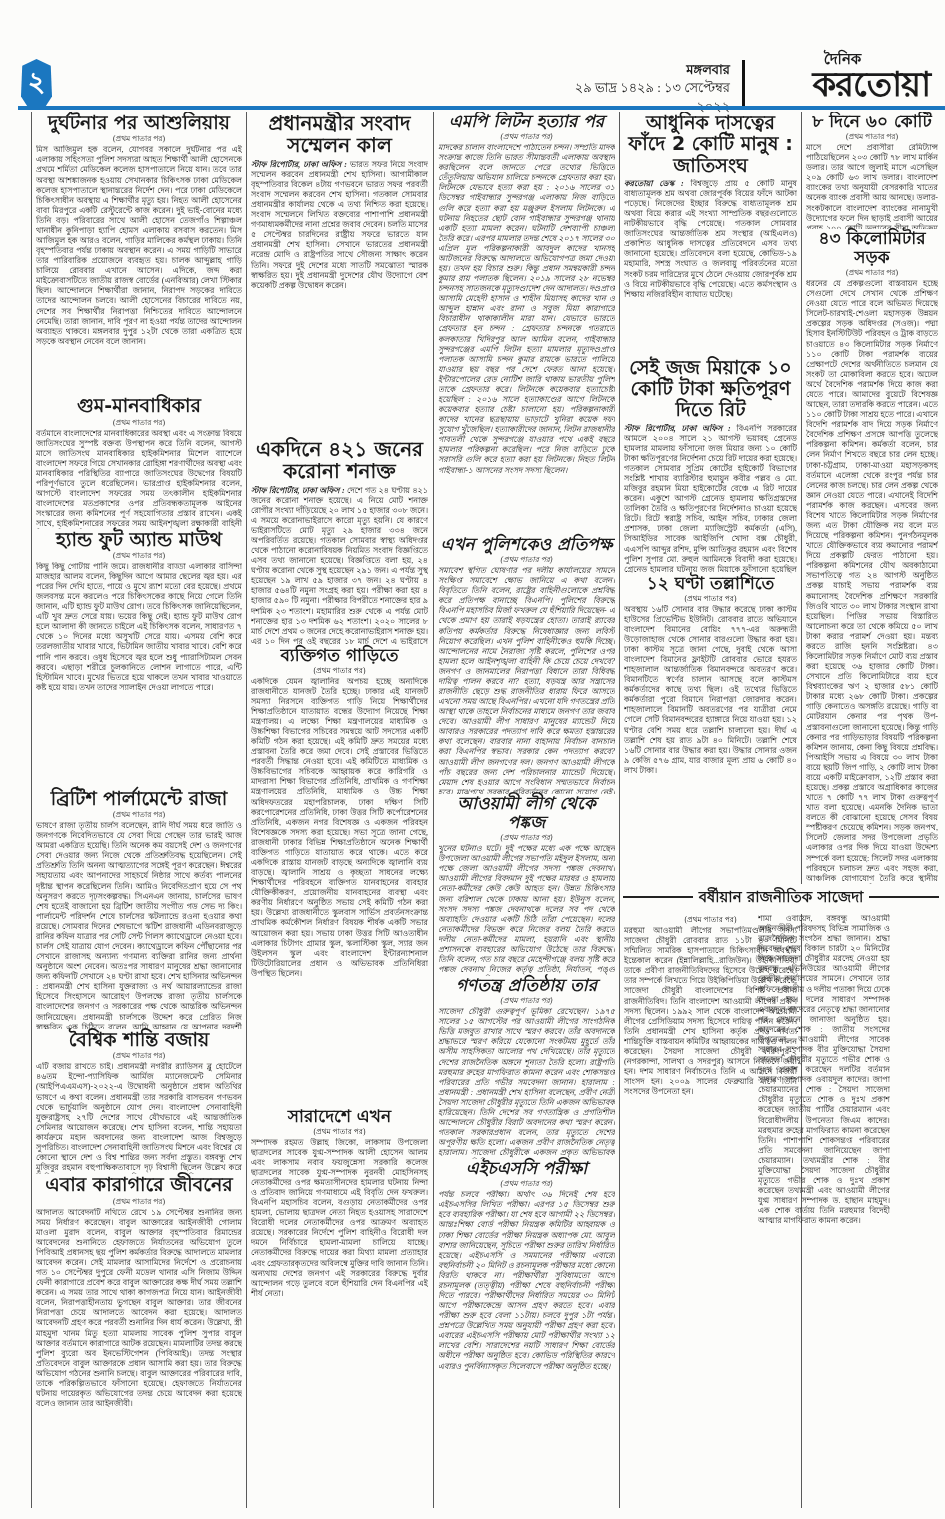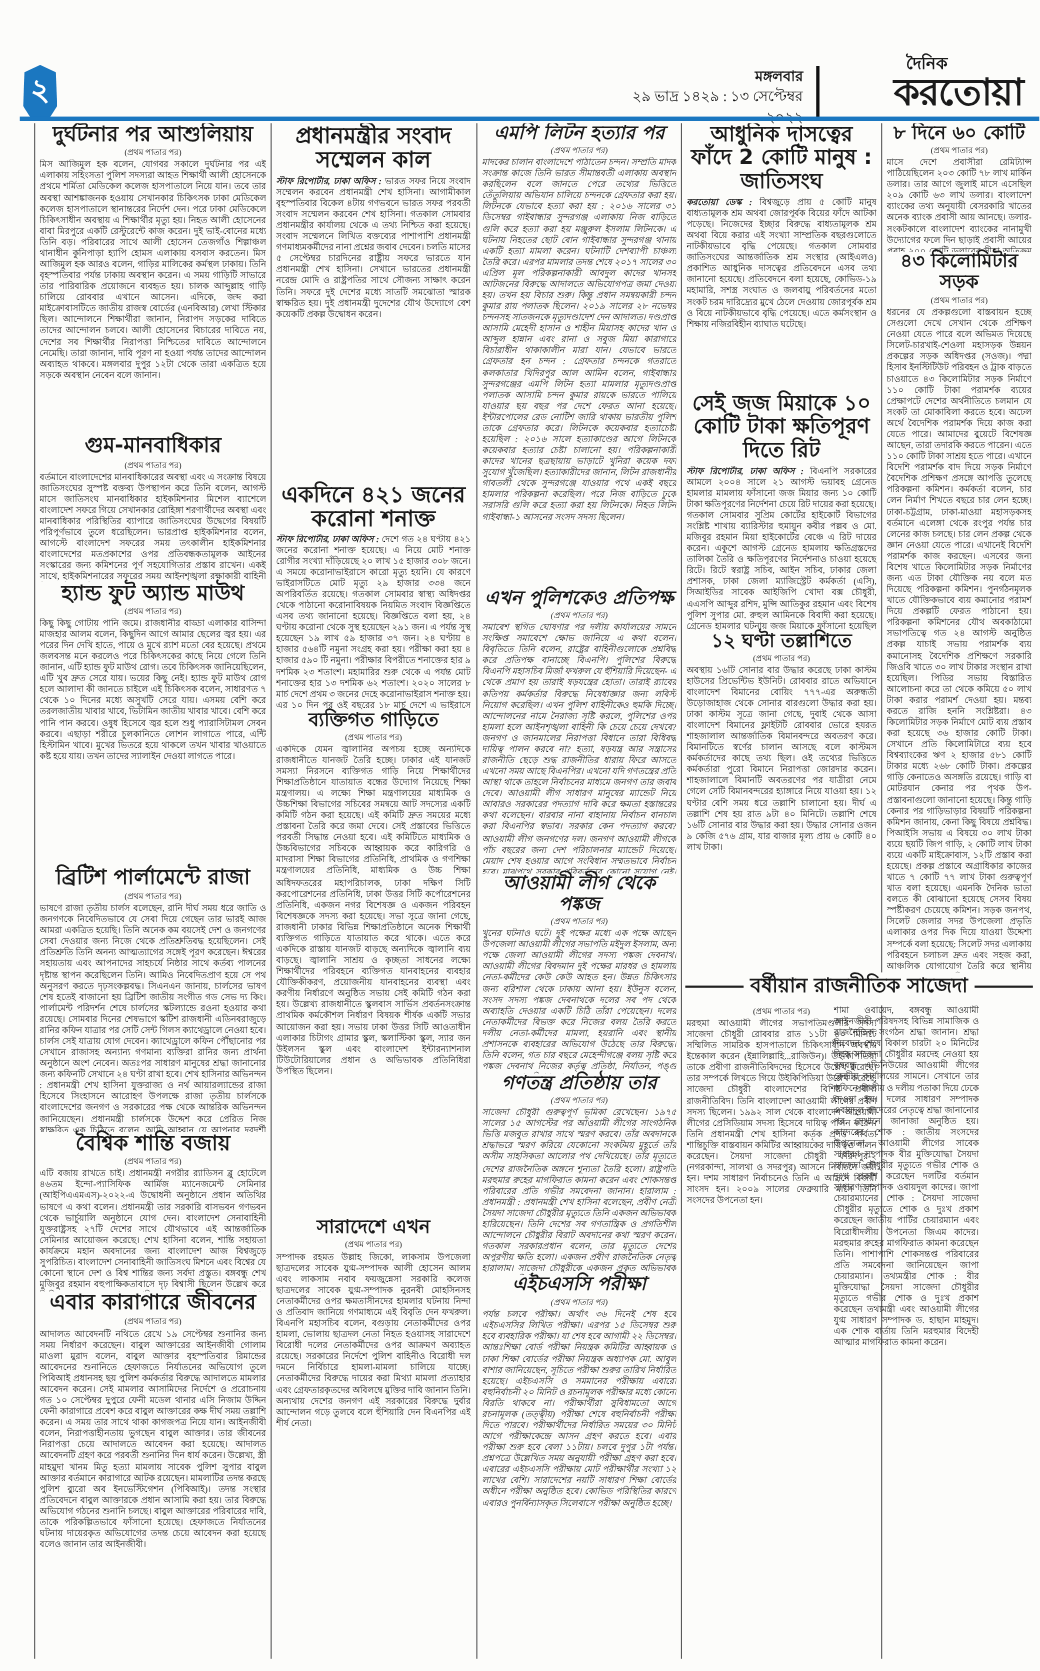--- a/index.html
+++ b/index.html
@@ -26,21 +26,21 @@
   h2.hl{font-family:"DejaVu Sans",sans-serif;font-weight:bold;text-align:center;margin:0 2px 0;line-height:1.12;}
   .hl-lg{font-size:19px;}
   .hl-md{font-size:17px;}
   .hl-xl{font-size:20px;}
   .cont{text-align:center;font-size:7.5px;margin:1px 0 2px;line-height:1.2;}
   .body{margin:0;overflow:hidden;}
   .byline{font-style:italic;font-weight:bold;}
   
   .spanhead{position:absolute;left:623px;top:884px;width:316px;height:26px;display:flex;align-items:center;gap:6px;}
   .spanhead .rule{flex:1;height:2px;background:#222;}
-  .spanhead .t{font-family:"DejaVu Sans",sans-serif;font-weight:bold;font-size:18px;white-space:nowrap;}
+  .spanhead .t{font-family:"DejaVu Sans",sans-serif;font-weight:bold;font-size:15px;white-space:nowrap;}
 </style>
 </head>
 <body>
 
 <div class="page">
 
   <div class="badge">
       <span>২</span>
     </div>
   <div class="dateblock">

